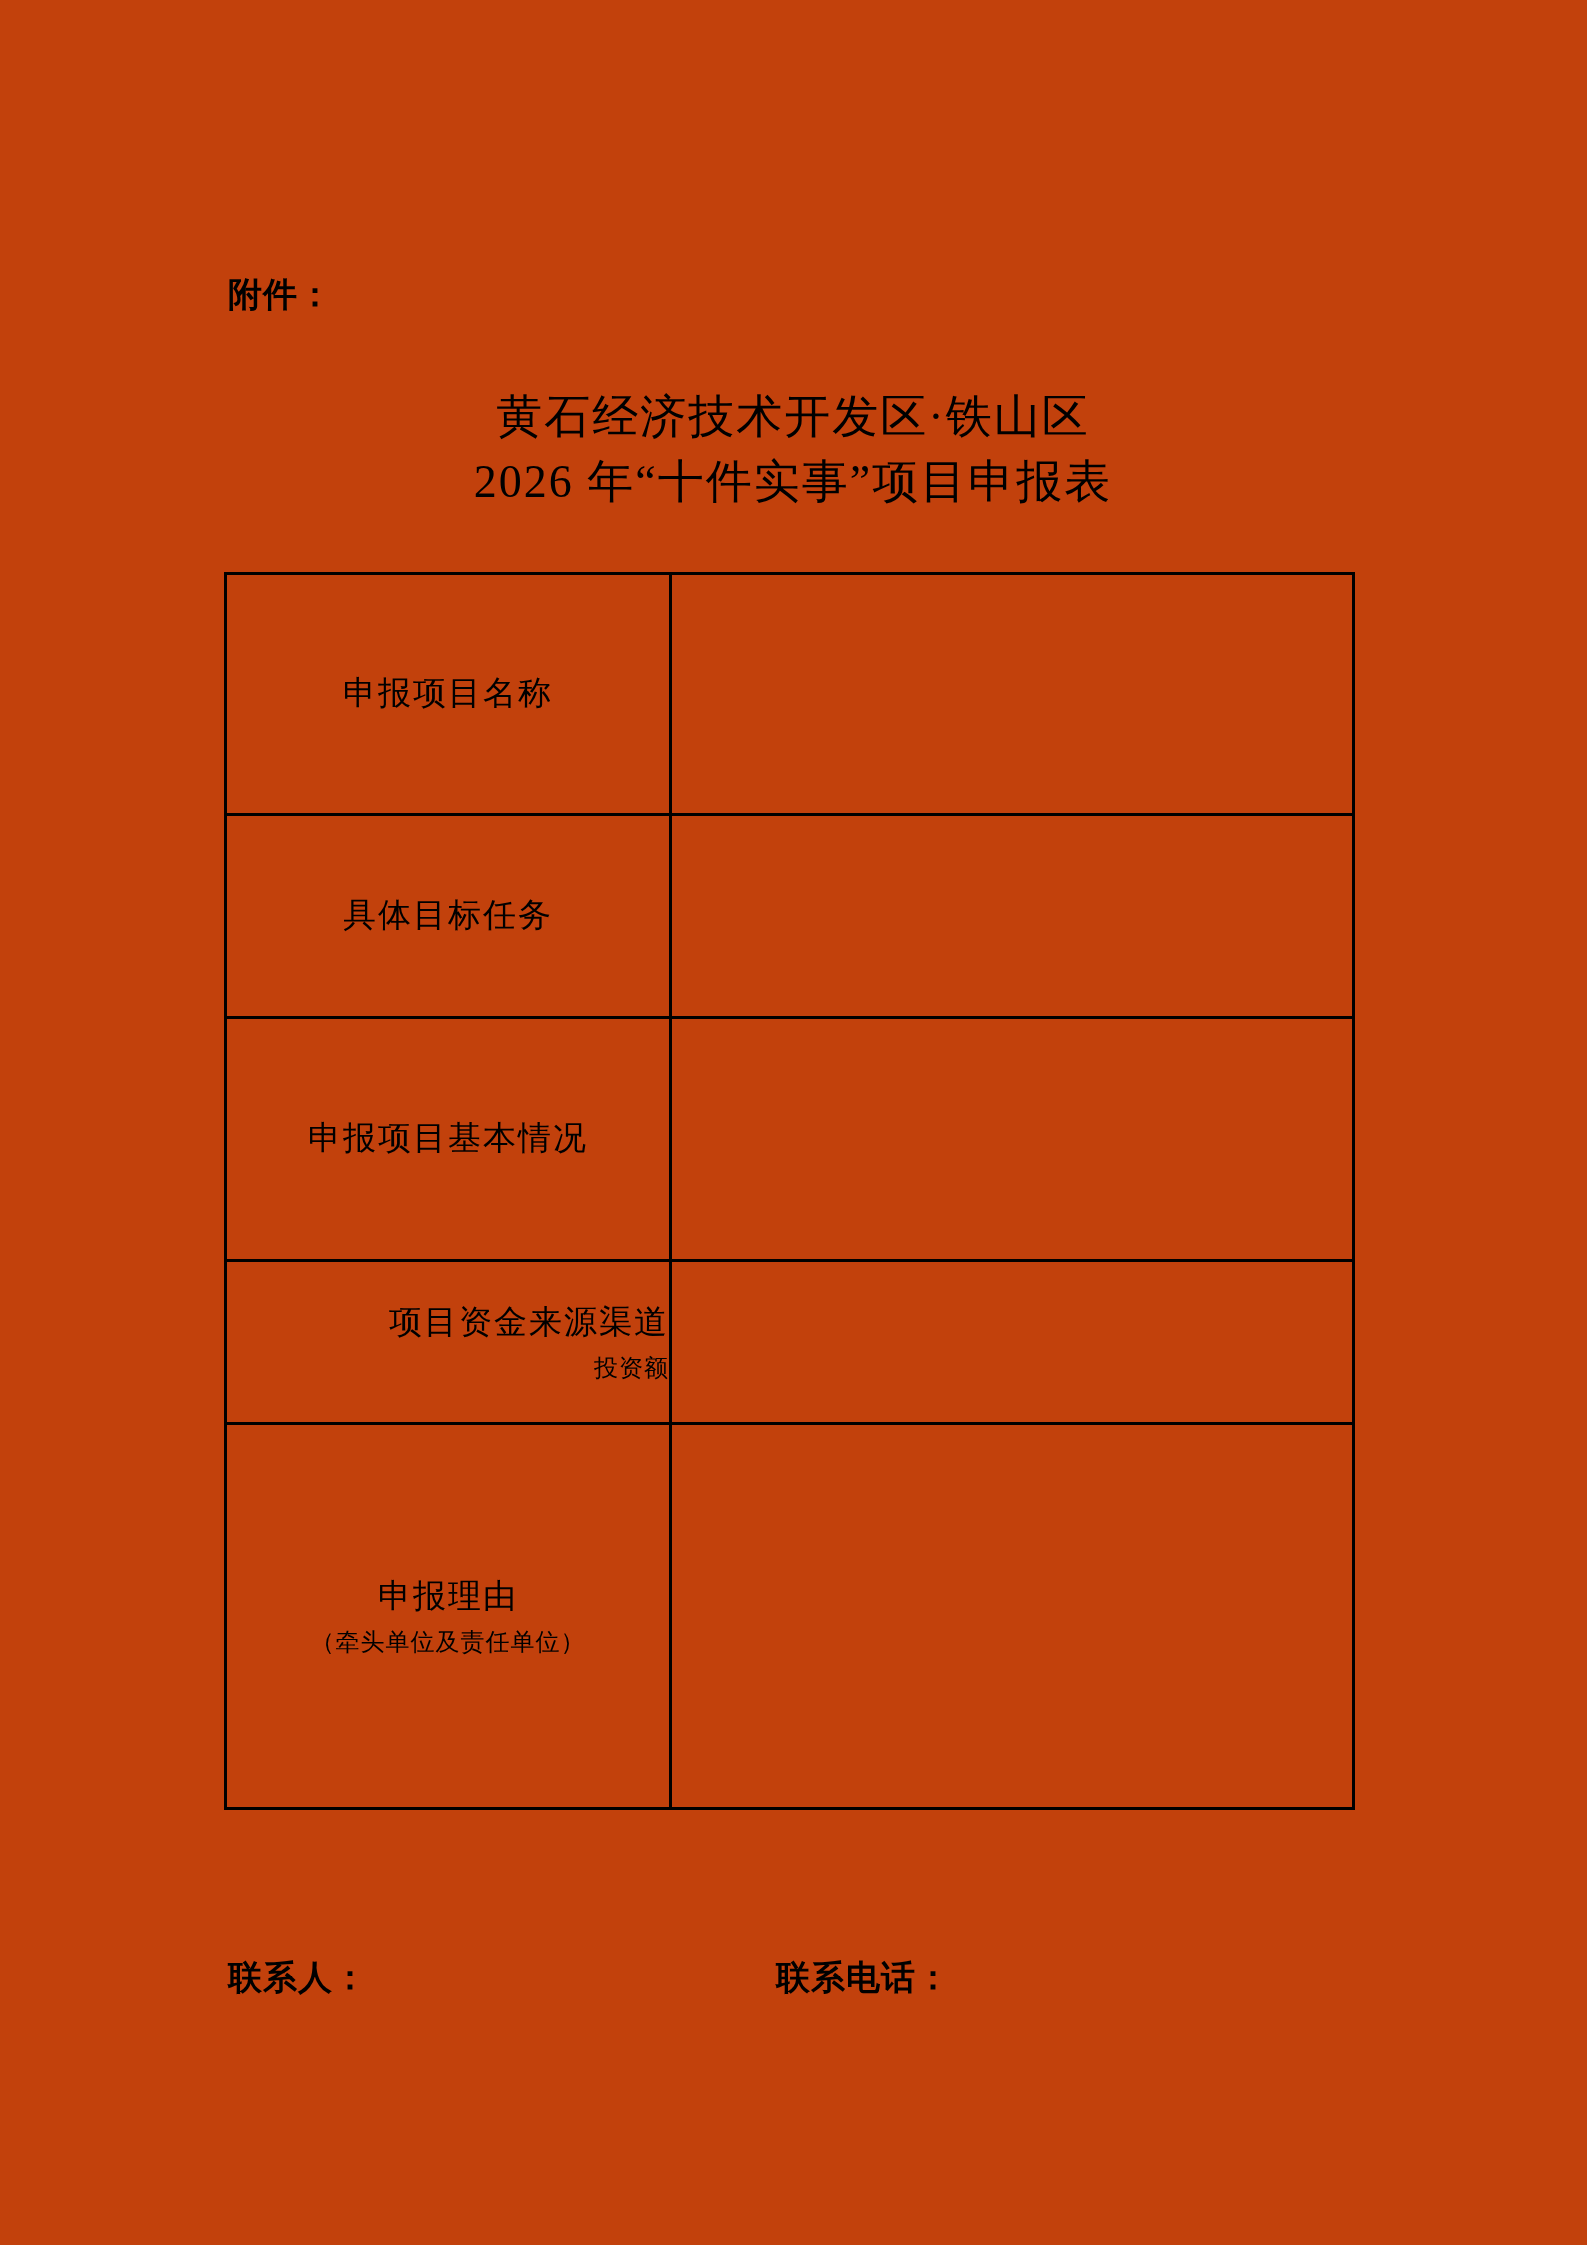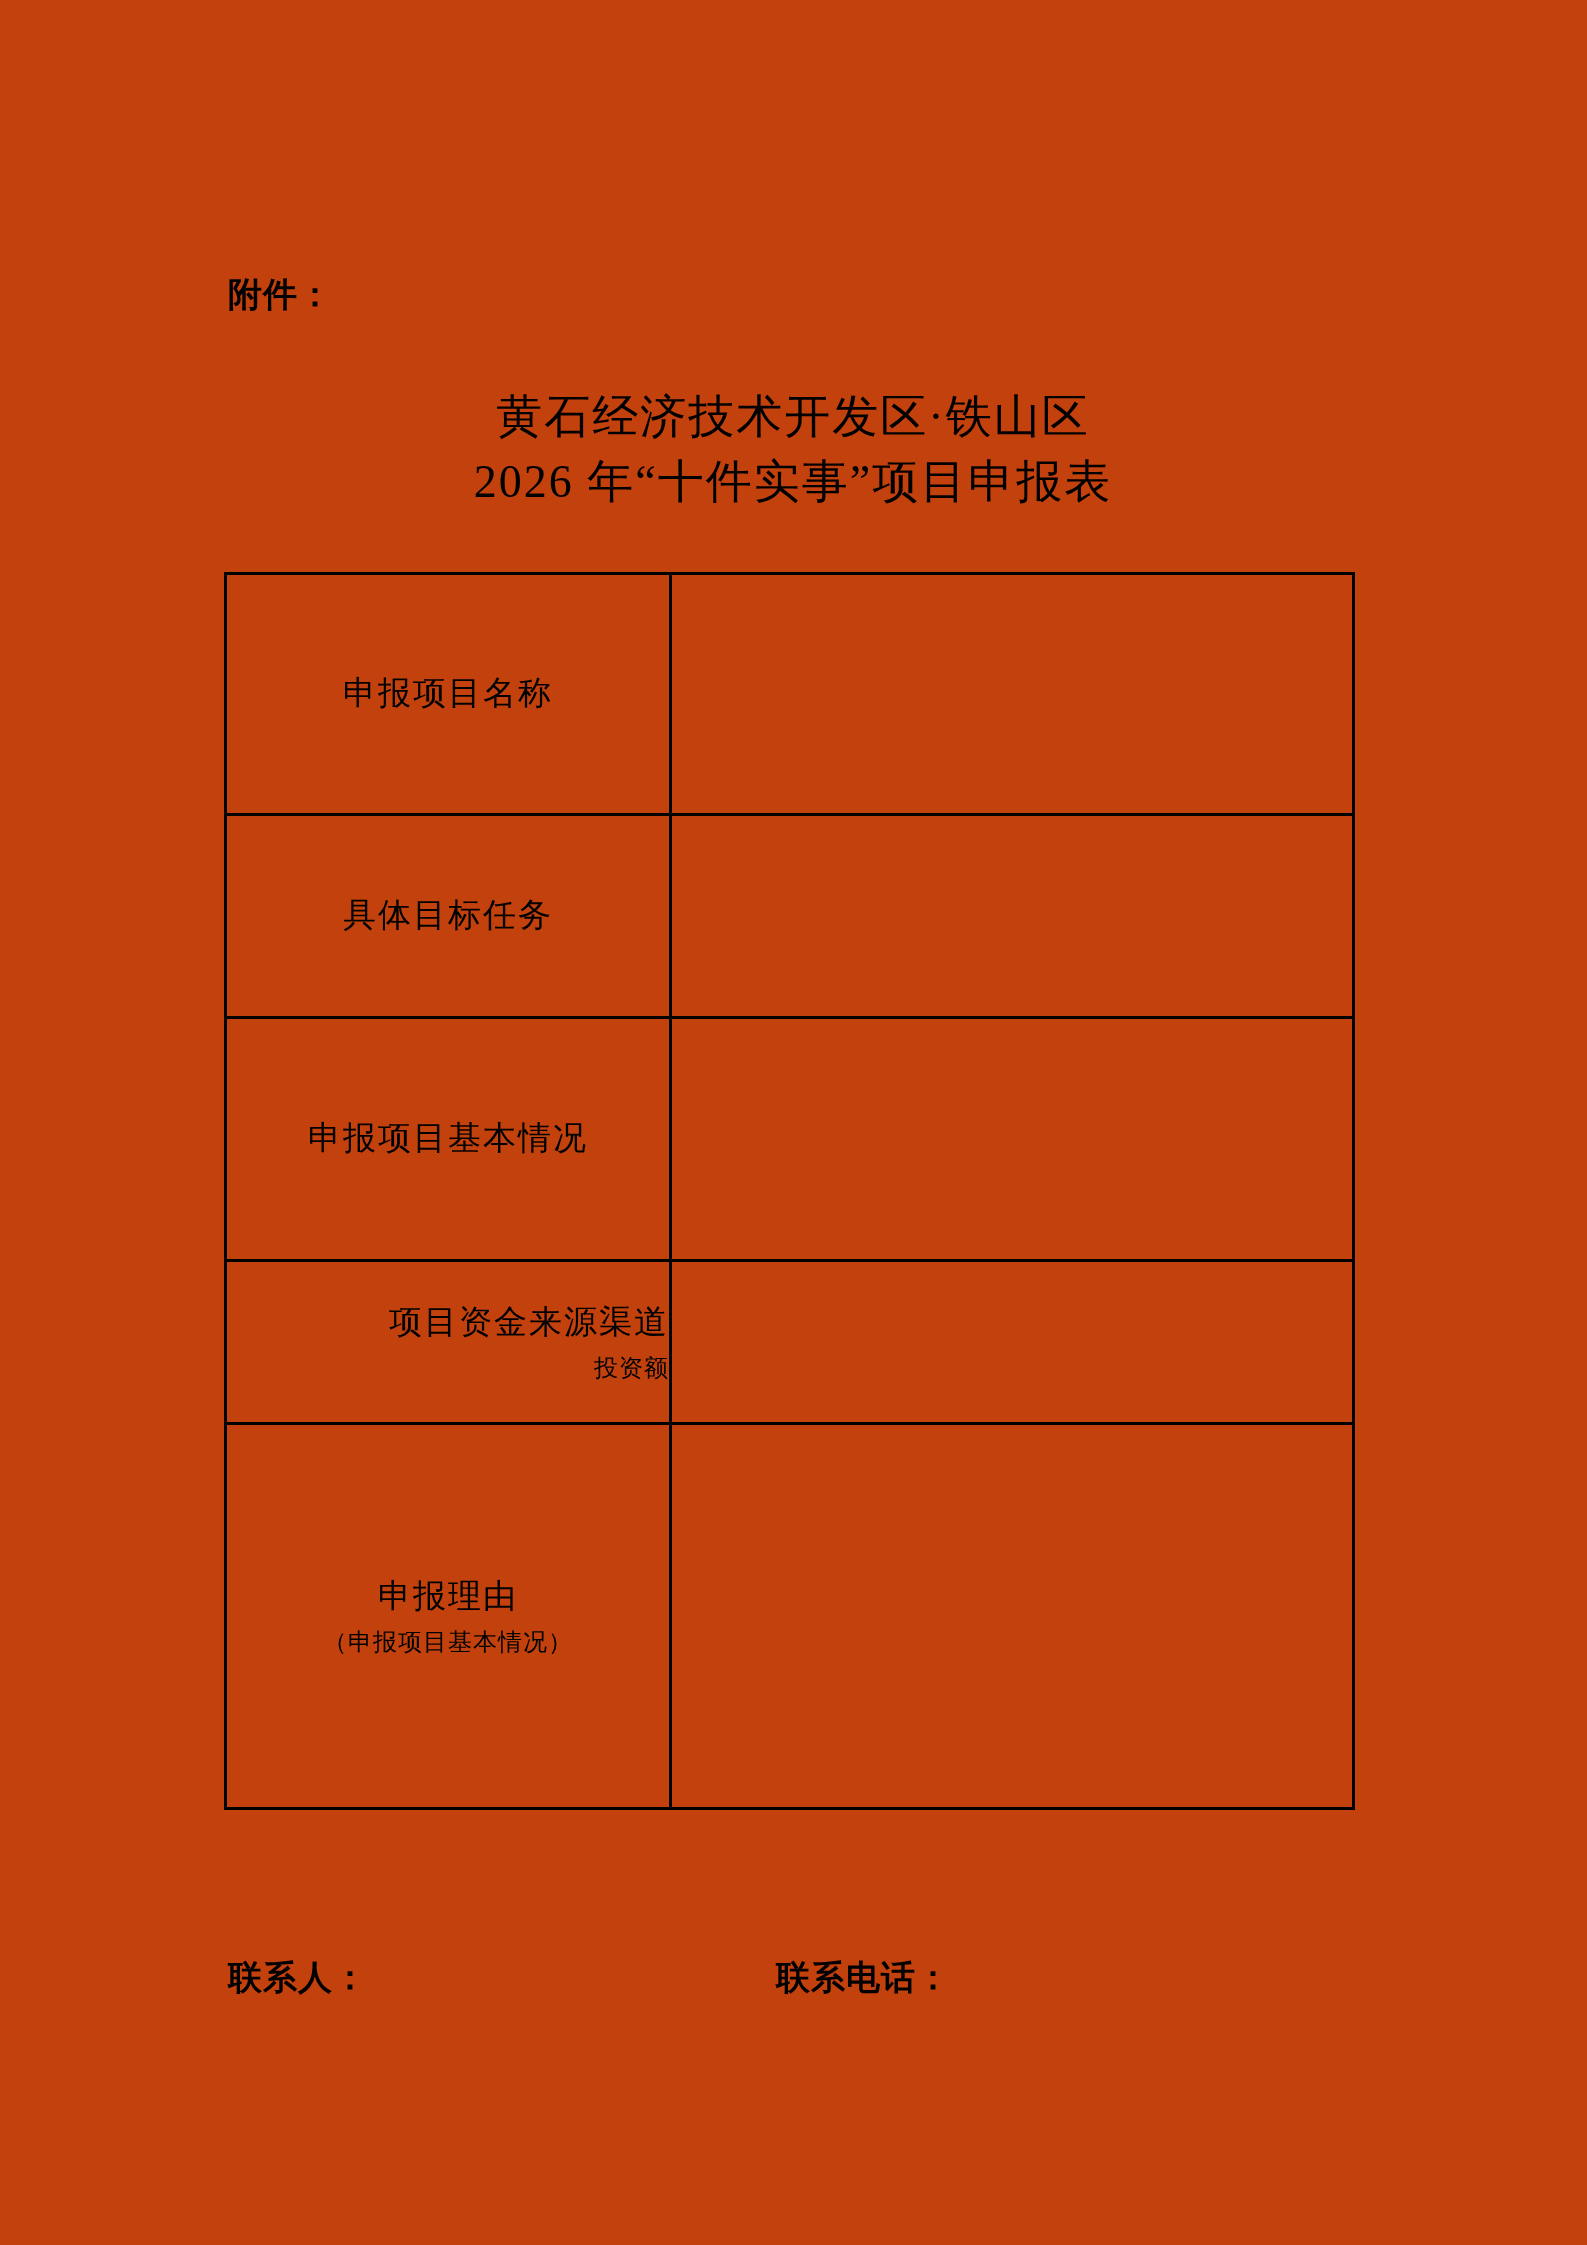--- a/index.html
+++ b/index.html
@@ -147,21 +147,21 @@
       <tr class="r5">
         <td class="label-cell">
           <span class="main-label">项目资金来源渠道</span>
           <span class="sub-label">投资额</span>
         </td>
         <td class="value-cell"></td>
       </tr>
       <tr class="r6">
         <td class="label-cell">
           <span class="main-label">申报理由</span>
-          <span class="sub-label">（申报项目基本情况）</span>
+          <span class="sub-label">（牵头单位及责任单位）</span>
         </td>
         <td class="value-cell"></td>
       </tr>
     </tbody>
   </table>
 
   <div class="footer">
     <span class="contact-person">联系人：</span>
     <span class="contact-phone">联系电话：</span>
   </div>

